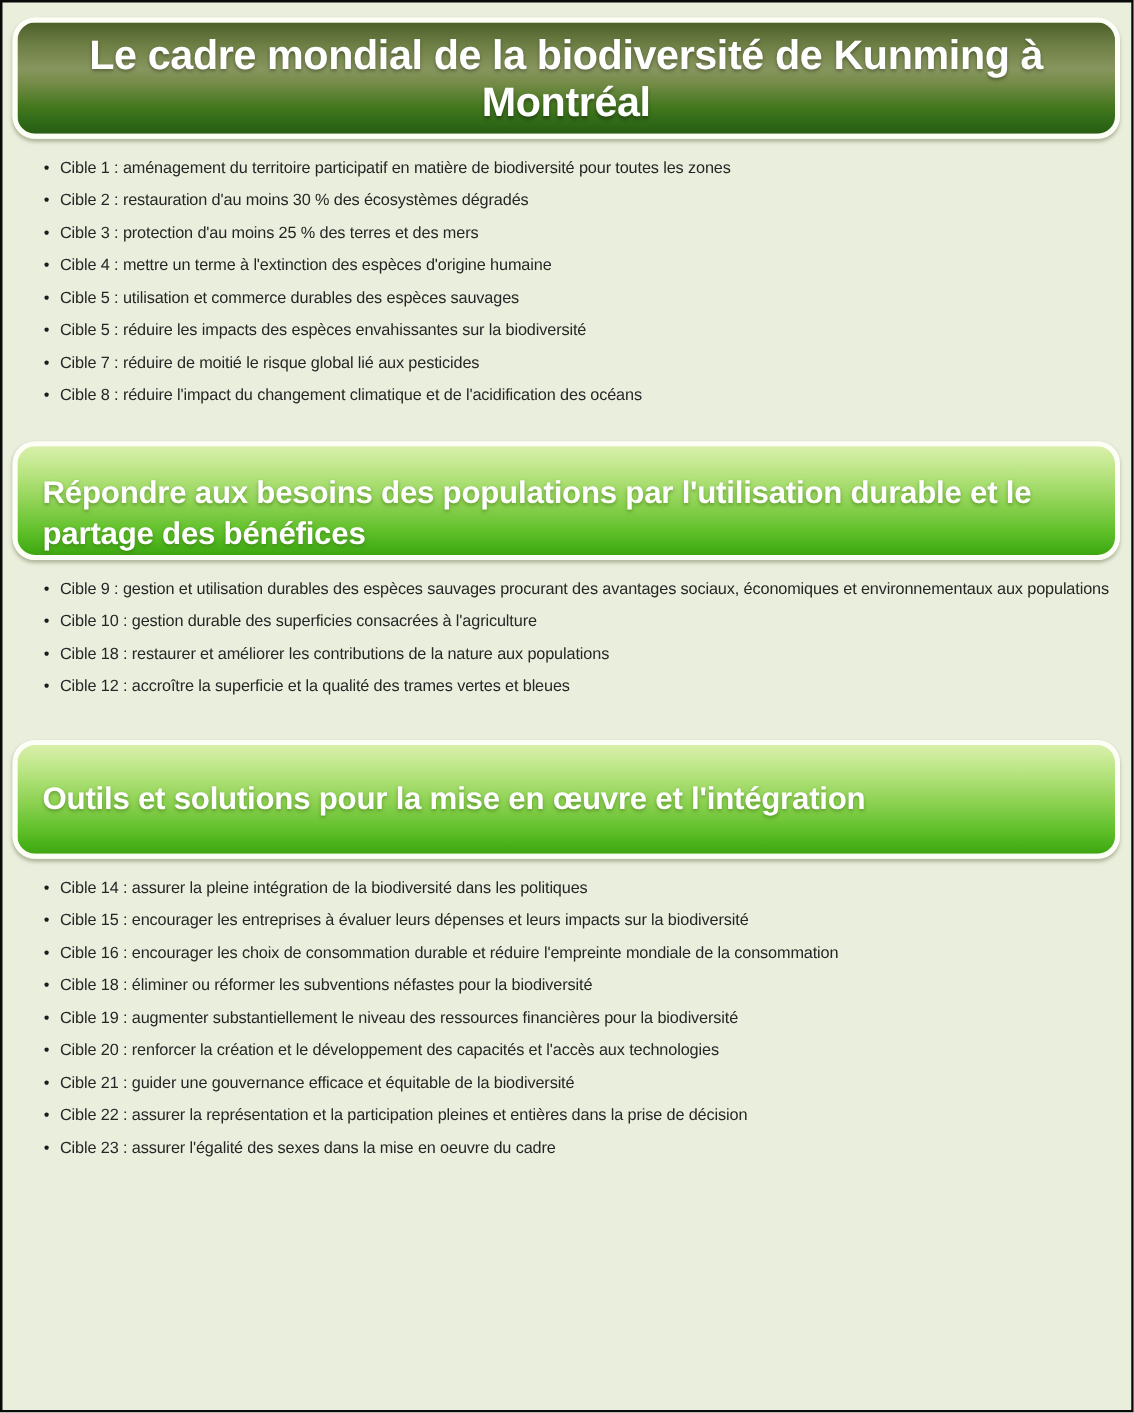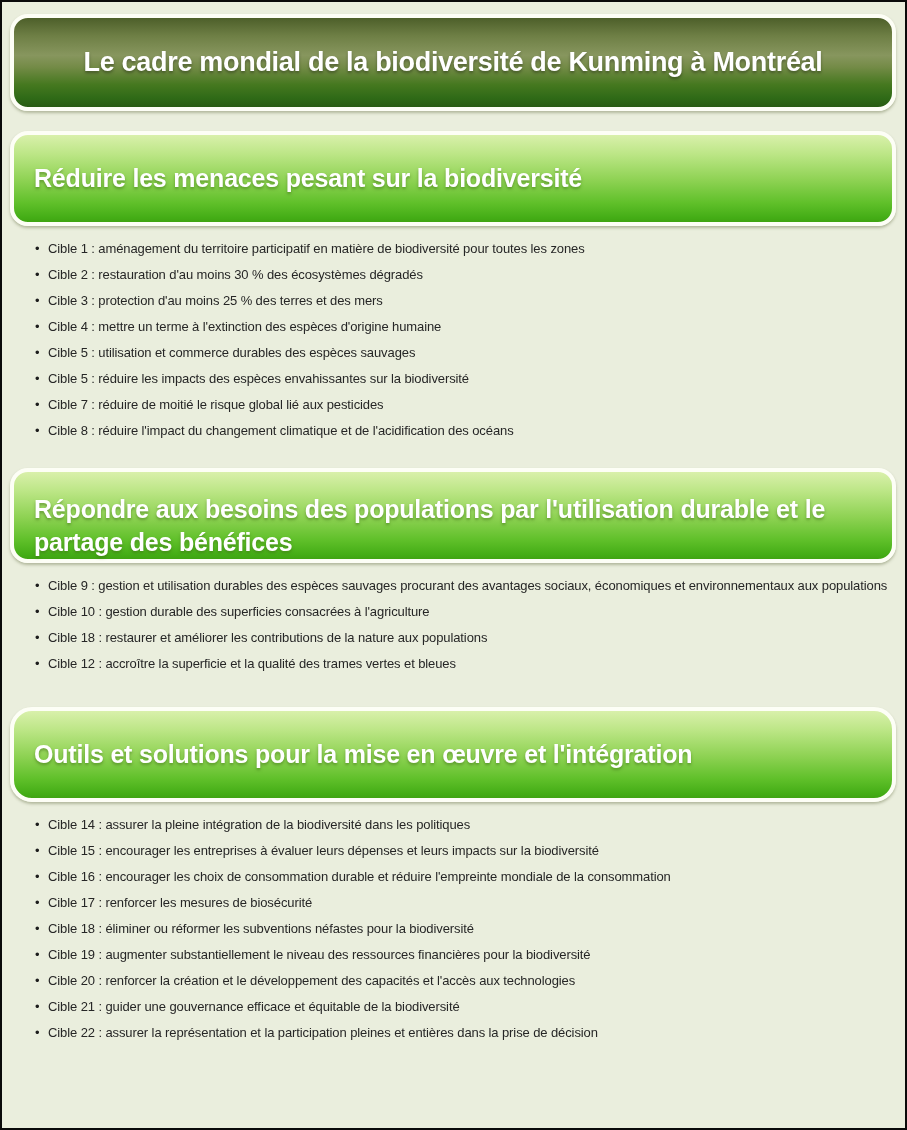--- a/index.html
+++ b/index.html
@@ -25,21 +25,21 @@
   .banner-title{
     height:97px;
     margin-top:12px;
     background:linear-gradient(to bottom,
       #4d5f2a 0%, #6e7f45 20%, #87965e 42%, #748b47 55%,
       #45781f 75%, #2f6a17 90%, #285c12 100%);
     display:flex;align-items:center;justify-content:center;
   }
   .banner-title .title-text{
     color:#ffffff;
-    font-size:27px;
+    font-size:33px;
     font-weight:bold;
     letter-spacing:-0.3px;
     text-shadow:0 2px 3px rgba(0,0,0,0.35);
     text-align:center;
   }
   .banner-section{
     height:95px;
     background:linear-gradient(to bottom,
       #d9f0ab 0%, #bce686 22%, #8ed253 52%, #60c02a 78%, #44ad16 95%, #3fa412 100%);
     display:flex;align-items:center;
@@ -48,21 +48,21 @@
   .banner-section .section-title-text{
     color:#ffffff;
     font-size:25px;
     font-weight:bold;
     line-height:1.32;
     letter-spacing:-0.2px;
     text-shadow:0 2px 3px rgba(60,110,20,0.55);
   }
   .sec1{margin-top:20px;}
   .sec2{margin-top:26px;align-items:flex-end;}
-  .sec3{margin-top:32px;border-radius:22px;}
+  .sec3{margin-top:32px;}
   ul.targets{
     list-style:none;
     margin:12px 10px 0 33px;
     padding:0;
     color:#262626;
     font-size:13px;
     line-height:22px;
     letter-spacing:-0.1px;
   }
   ul.targets li{
@@ -79,23 +79,20 @@
 </style>
 </head>
 <body>
 
 <div class="page">
 
   <div class="banner banner-title">
     <div class="title-text">Le cadre mondial de la biodiversité de Kunming à Montréal</div>
   </div>
 
-  <div class="banner banner-section sec1">
-    <div class="section-title-text">Réduire les menaces pesant sur la biodiversité</div>
-  </div>
   <ul class="targets">
       <li><span class="bullet">•</span><span>Cible 1 : aménagement du territoire participatif en matière de biodiversité pour toutes les zones</span></li>
       <li><span class="bullet">•</span><span>Cible 2 : restauration d'au moins 30 % des écosystèmes dégradés</span></li>
       <li><span class="bullet">•</span><span>Cible 3 : protection d'au moins 25 % des terres et des mers</span></li>
       <li><span class="bullet">•</span><span>Cible 4 : mettre un terme à l'extinction des espèces d'origine humaine</span></li>
       <li><span class="bullet">•</span><span>Cible 5 : utilisation et commerce durables des espèces sauvages</span></li>
       <li><span class="bullet">•</span><span>Cible 5 : réduire les impacts des espèces envahissantes sur la biodiversité</span></li>
       <li><span class="bullet">•</span><span>Cible 7 : réduire de moitié le risque global lié aux pesticides</span></li>
       <li><span class="bullet">•</span><span>Cible 8 : réduire l'impact du changement climatique et de l'acidification des océans</span></li>
     </ul>
@@ -110,21 +107,21 @@
       <li><span class="bullet">•</span><span>Cible 12 : accroître la superficie et la qualité des trames vertes et bleues</span></li>
     </ul>
 
   <div class="banner banner-section sec3">
     <div class="section-title-text">Outils et solutions pour la mise en œuvre et l'intégration</div>
   </div>
   <ul class="targets">
       <li><span class="bullet">•</span><span>Cible 14 : assurer la pleine intégration de la biodiversité dans les politiques</span></li>
       <li><span class="bullet">•</span><span>Cible 15 : encourager les entreprises à évaluer leurs dépenses et leurs impacts sur la biodiversité</span></li>
       <li><span class="bullet">•</span><span>Cible 16 : encourager les choix de consommation durable et réduire l'empreinte mondiale de la consommation</span></li>
-      <li><span class="bullet">•</span><span>Cible 17 : renforcer les mesures de biosécurité</span></li>
       <li><span class="bullet">•</span><span>Cible 18 : éliminer ou réformer les subventions néfastes pour la biodiversité</span></li>
       <li><span class="bullet">•</span><span>Cible 19 : augmenter substantiellement le niveau des ressources financières pour la biodiversité</span></li>
       <li><span class="bullet">•</span><span>Cible 20 : renforcer la création et le développement des capacités et l'accès aux technologies</span></li>
       <li><span class="bullet">•</span><span>Cible 21 : guider une gouvernance efficace et équitable de la biodiversité</span></li>
       <li><span class="bullet">•</span><span>Cible 22 : assurer la représentation et la participation pleines et entières dans la prise de décision</span></li>
+      <li><span class="bullet">•</span><span>Cible 23 : assurer l'égalité des sexes dans la mise en oeuvre du cadre</span></li>
     </ul>
 
 </div>
 
 </body></html>

